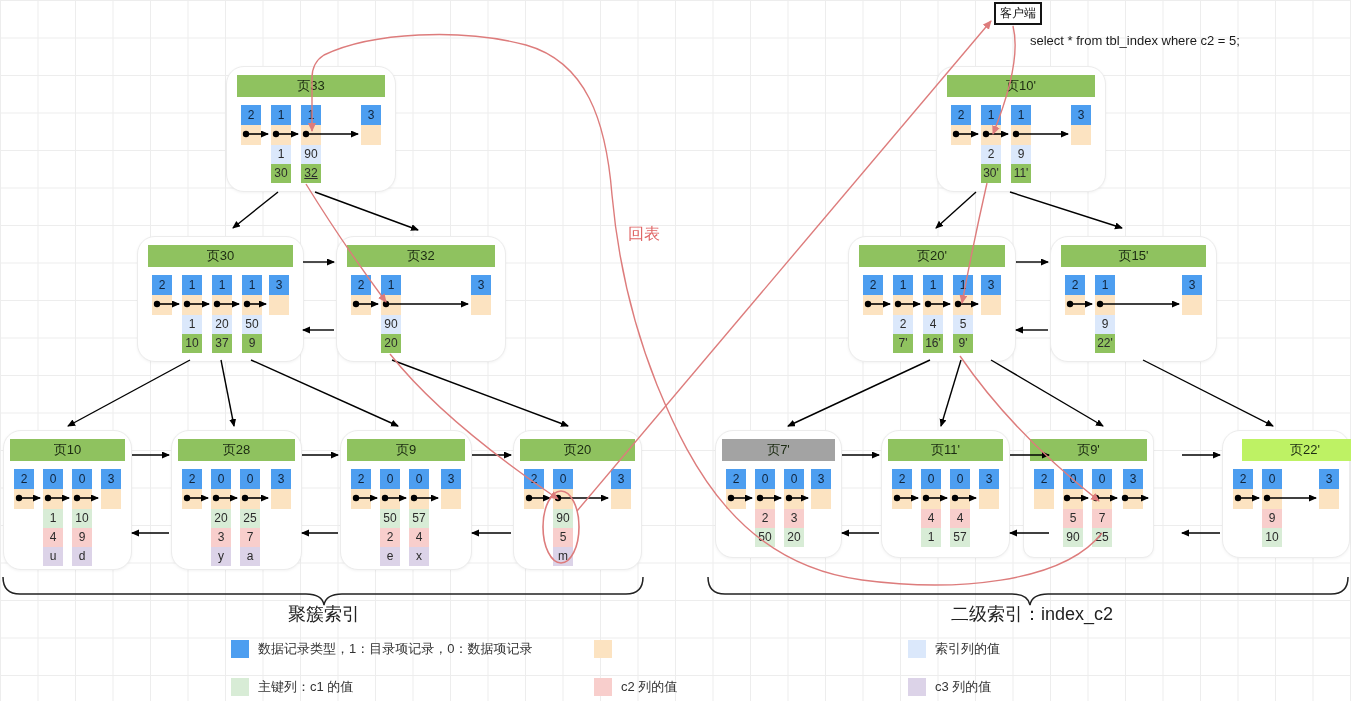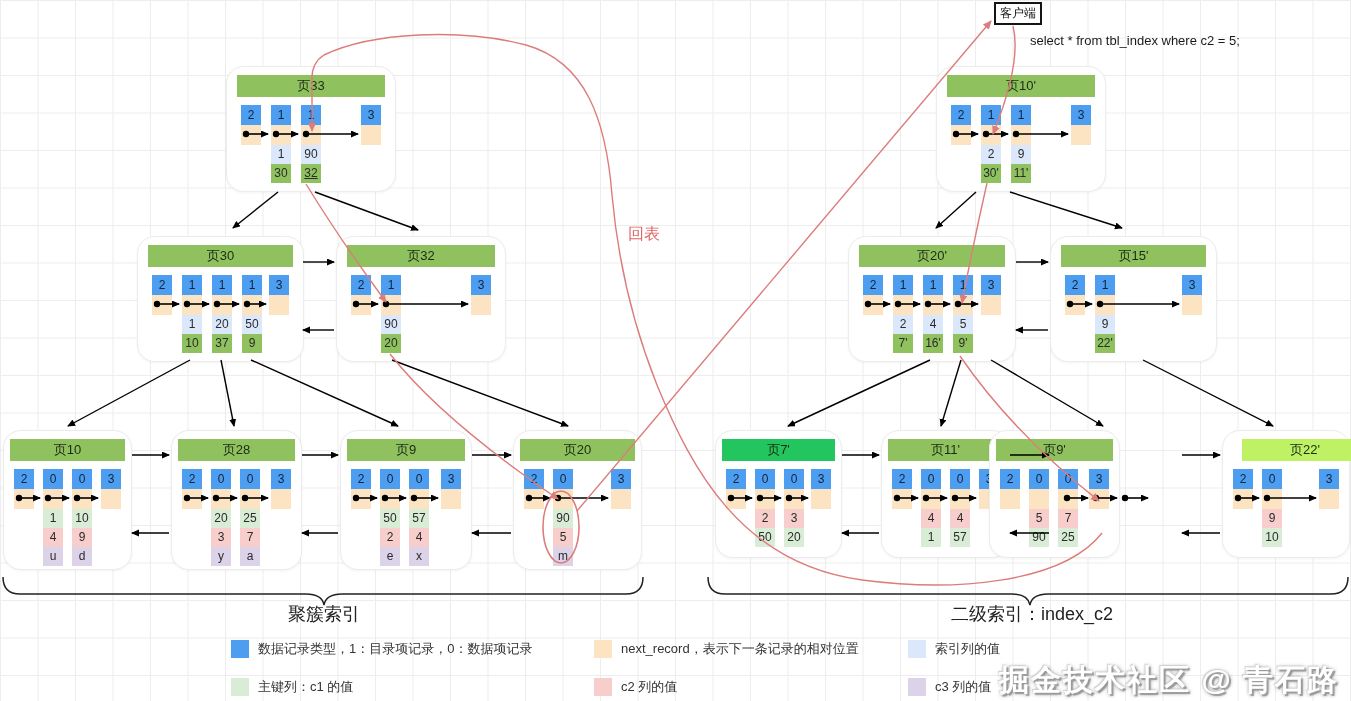--- a/index.html
+++ b/index.html
@@ -177,21 +177,21 @@
         <div class="cell type-cell" style="left: 14px; top: 38px; height: 20px; line-height: 20px; background: rgb(77, 158, 240);">2</div>
         <div class="cell " style="left: 14px; top: 58px; height: 20px; line-height: 20px; background: rgb(252, 227, 193);"></div>
         <div class="cell type-cell" style="left: 44px; top: 38px; height: 20px; line-height: 20px; background: rgb(77, 158, 240);">1</div>
         <div class="cell " style="left: 44px; top: 58px; height: 20px; line-height: 20px; background: rgb(252, 227, 193);"></div>
         <div class="cell " style="left: 44px; top: 78px; height: 19px; line-height: 19px; background: rgb(219, 232, 251);">9</div>
         <div class="cell " style="left: 44px; top: 97px; height: 19px; line-height: 19px; background: rgb(143, 194, 95);">22'</div>
         <div class="cell type-cell" style="left: 131px; top: 38px; height: 20px; line-height: 20px; background: rgb(77, 158, 240);">3</div>
         <div class="cell " style="left: 131px; top: 58px; height: 20px; line-height: 20px; background: rgb(252, 227, 193);"></div>
       </div>
       <div class="node-card" style="left: 715px; top: 430px; width: 125px; height: 126px;">
-        <div class="node-header" style="left: 6px; width: 113px; background: #22c55e;">页7'</div>
+        <div class="node-header" style="left: 6px; width: 113px; background: #a3a3a3;">页7'</div>
         <div class="cell type-cell" style="left: 10px; top: 38px; height: 20px; line-height: 20px; background: rgb(77, 158, 240);">2</div>
         <div class="cell " style="left: 10px; top: 58px; height: 20px; line-height: 20px; background: rgb(252, 227, 193);"></div>
         <div class="cell type-cell" style="left: 39px; top: 38px; height: 20px; line-height: 20px; background: rgb(77, 158, 240);">0</div>
         <div class="cell " style="left: 39px; top: 58px; height: 20px; line-height: 20px; background: rgb(252, 227, 193);"></div>
         <div class="cell " style="left: 39px; top: 78px; height: 19px; line-height: 19px; background: rgb(248, 206, 204);">2</div>
         <div class="cell " style="left: 39px; top: 97px; height: 19px; line-height: 19px; background: rgb(216, 236, 214);">50</div>
         <div class="cell type-cell" style="left: 68px; top: 38px; height: 20px; line-height: 20px; background: rgb(77, 158, 240);">0</div>
         <div class="cell " style="left: 68px; top: 58px; height: 20px; line-height: 20px; background: rgb(252, 227, 193);"></div>
         <div class="cell " style="left: 68px; top: 78px; height: 19px; line-height: 19px; background: rgb(248, 206, 204);">3</div>
         <div class="cell " style="left: 68px; top: 97px; height: 19px; line-height: 19px; background: rgb(216, 236, 214);">20</div>
@@ -206,21 +206,21 @@
         <div class="cell " style="left: 39px; top: 58px; height: 20px; line-height: 20px; background: rgb(252, 227, 193);"></div>
         <div class="cell " style="left: 39px; top: 78px; height: 19px; line-height: 19px; background: rgb(248, 206, 204);">4</div>
         <div class="cell " style="left: 39px; top: 97px; height: 19px; line-height: 19px; background: rgb(216, 236, 214);">1</div>
         <div class="cell type-cell" style="left: 68px; top: 38px; height: 20px; line-height: 20px; background: rgb(77, 158, 240);">0</div>
         <div class="cell " style="left: 68px; top: 58px; height: 20px; line-height: 20px; background: rgb(252, 227, 193);"></div>
         <div class="cell " style="left: 68px; top: 78px; height: 19px; line-height: 19px; background: rgb(248, 206, 204);">4</div>
         <div class="cell " style="left: 68px; top: 97px; height: 19px; line-height: 19px; background: rgb(216, 236, 214);">57</div>
         <div class="cell type-cell" style="left: 97px; top: 38px; height: 20px; line-height: 20px; background: rgb(77, 158, 240);">3</div>
         <div class="cell " style="left: 97px; top: 58px; height: 20px; line-height: 20px; background: rgb(252, 227, 193);"></div>
       </div>
-      <div class="node-card" style="left: 989px; top: 430px; width: 129px; height: 126px;">
+      <div class="node-card" style="left: 1023px; top: 430px; width: 129px; height: 126px; border-radius: 11px;">
         <div class="node-header" style="left: 6px; width: 117px; background: rgb(143, 194, 95);">页9'</div>
         <div class="cell type-cell" style="left: 10px; top: 38px; height: 20px; line-height: 20px; background: rgb(77, 158, 240);">2</div>
         <div class="cell " style="left: 10px; top: 58px; height: 20px; line-height: 20px; background: rgb(252, 227, 193);"></div>
         <div class="cell type-cell" style="left: 39px; top: 38px; height: 20px; line-height: 20px; background: rgb(77, 158, 240);">0</div>
         <div class="cell " style="left: 39px; top: 58px; height: 20px; line-height: 20px; background: rgb(252, 227, 193);"></div>
         <div class="cell " style="left: 39px; top: 78px; height: 19px; line-height: 19px; background: rgb(248, 206, 204);">5</div>
         <div class="cell " style="left: 39px; top: 97px; height: 19px; line-height: 19px; background: rgb(216, 236, 214);">90</div>
         <div class="cell type-cell" style="left: 68px; top: 38px; height: 20px; line-height: 20px; background: rgb(77, 158, 240);">0</div>
         <div class="cell " style="left: 68px; top: 58px; height: 20px; line-height: 20px; background: rgb(252, 227, 193);"></div>
         <div class="cell " style="left: 68px; top: 78px; height: 19px; line-height: 19px; background: rgb(248, 206, 204);">7</div>
@@ -382,35 +382,33 @@
 
   <div class="abs-label brace-label" style="left:1032px;top:602px;">二级索引：index_c2</div>
 
   <div id="legend">
       <div class="legend-item" style="left: 231px; top: 640px;">
         <div class="legend-swatch" style="background: rgb(77, 158, 240);"></div>
         <div class="legend-text">数据记录类型，1：目录项记录，0：数据项记录</div>
       </div>
       <div class="legend-item" style="left: 594px; top: 640px;">
         <div class="legend-swatch" style="background: rgb(252, 227, 193);"></div>
-        <div class="legend-text">next_record，表示下一条记录的相对位置</div>
       </div>
       <div class="legend-item" style="left: 908px; top: 640px;">
         <div class="legend-swatch" style="background: rgb(219, 232, 251);"></div>
         <div class="legend-text">索引列的值</div>
       </div>
       <div class="legend-item" style="left: 231px; top: 678px;">
         <div class="legend-swatch" style="background: rgb(216, 236, 214);"></div>
         <div class="legend-text">主键列：c1 的值</div>
       </div>
       <div class="legend-item" style="left: 594px; top: 678px;">
         <div class="legend-swatch" style="background: rgb(248, 206, 204);"></div>
         <div class="legend-text">c2 列的值</div>
       </div>
       <div class="legend-item" style="left: 908px; top: 678px;">
         <div class="legend-swatch" style="background: rgb(220, 211, 232);"></div>
         <div class="legend-text">c3 列的值</div>
       </div>
     </div>
 
-  <div id="watermark">掘金技术社区 @ 青石路</div>
 
 </div>
 
 </body></html>

